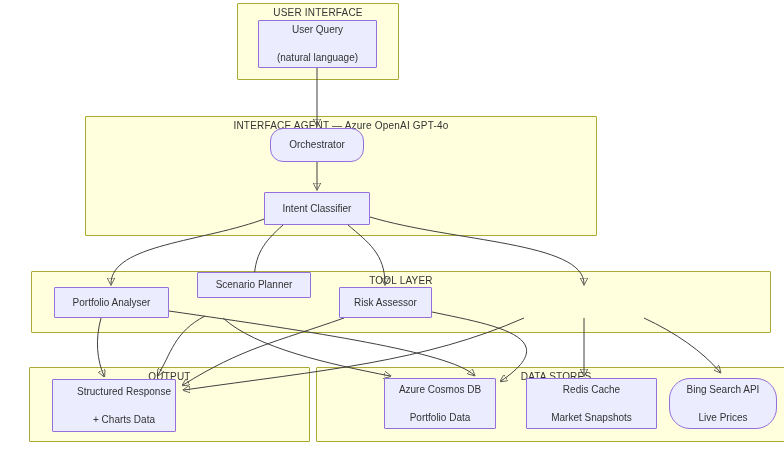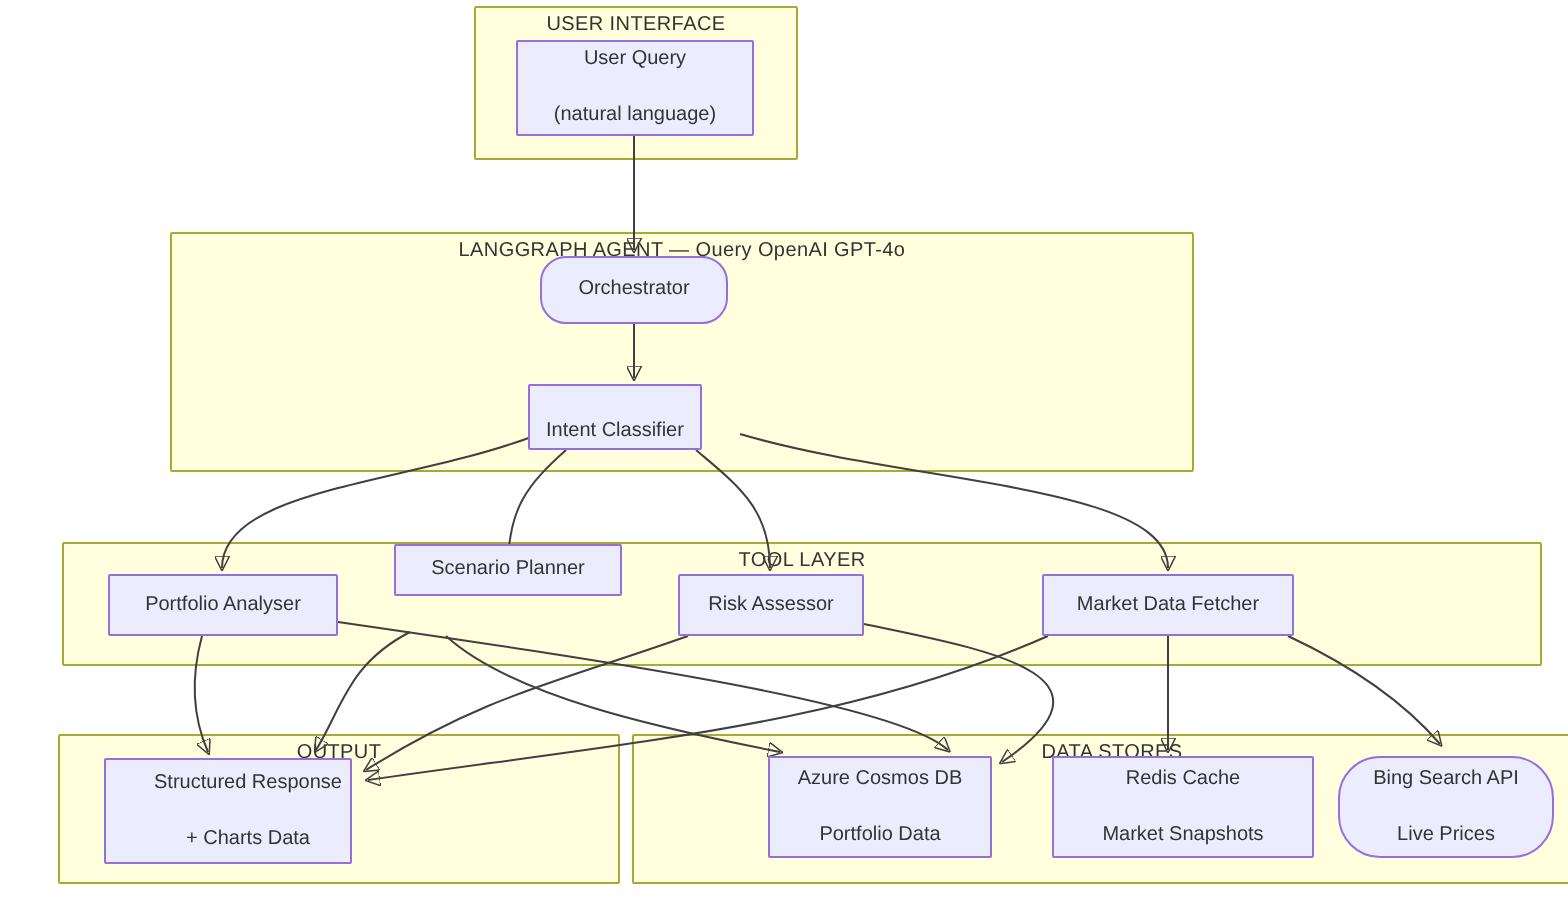--- a/index.html
+++ b/index.html
@@ -63,21 +63,21 @@
 </head>
 <body>
 
 <div id="canvas">
 
   <div class="cluster" style="left:213px;top:3px;width:162px;height:77px;">
     <div class="cluster-label">USER INTERFACE</div>
   </div>
 
   <div class="cluster" style="left:61px;top:116px;width:512px;height:120px;">
-    <div class="cluster-label">LANGGRAPH AGENT — Query OpenAI GPT-4o</div>
+    <div class="cluster-label">INTERFACE AGENT — Azure OpenAI GPT-4o</div>
   </div>
 
   <div class="cluster" style="left:7px;top:271px;width:740px;height:62px;">
     <div class="cluster-label">TOOL LAYER</div>
   </div>
 
   <div class="cluster" style="left:5px;top:367px;width:281px;height:75px;">
     <div class="cluster-label">OUTPUT</div>
   </div>
 
@@ -110,39 +110,36 @@
 
   <div class="node" style="left:234px;top:20px;width:119px;height:48px;">
     <span>User Query</span>
     <span>(natural language)</span>
   </div>
 
   <div class="node" style="left:246px;top:128px;width:94px;height:34px;border-radius:13px;">
     <span>Orchestrator</span>
   </div>
 
-  <div class="node" style="left:240px;top:192px;width:87px;height:33px;justify-content:flex-end;">
+  <div class="node" style="left:240px;top:192px;width:106px;height:33px;">
     <span>Intent Classifier</span>
   </div>
 
   <div class="node" style="left:30px;top:287px;width:115px;height:31px;text-align:right;">
     <span>Portfolio Analyser</span>
   </div>
 
   <div class="node" style="left:173px;top:272px;width:114px;height:26px;">
     <span>Scenario Planner</span>
   </div>
 
   <div class="node" style="left:315px;top:287px;width:93px;height:31px;">
     <span>Risk Assessor</span>
   </div>
 
-  <div class="node" style="left:497px;top:287px;width:126px;height:31px;">
-    <span>Market Data Fetcher</span>
-  </div>
 
   <div class="node" style="left:28px;top:379px;width:124px;height:53px;padding-left:20px;">
     <span>Structured Response</span>
     <span>+ Charts Data</span>
   </div>
 
   <div class="node" style="left:360px;top:378px;width:112px;height:51px;">
     <span>Azure Cosmos DB</span>
     <span>Portfolio Data</span>
   </div>

